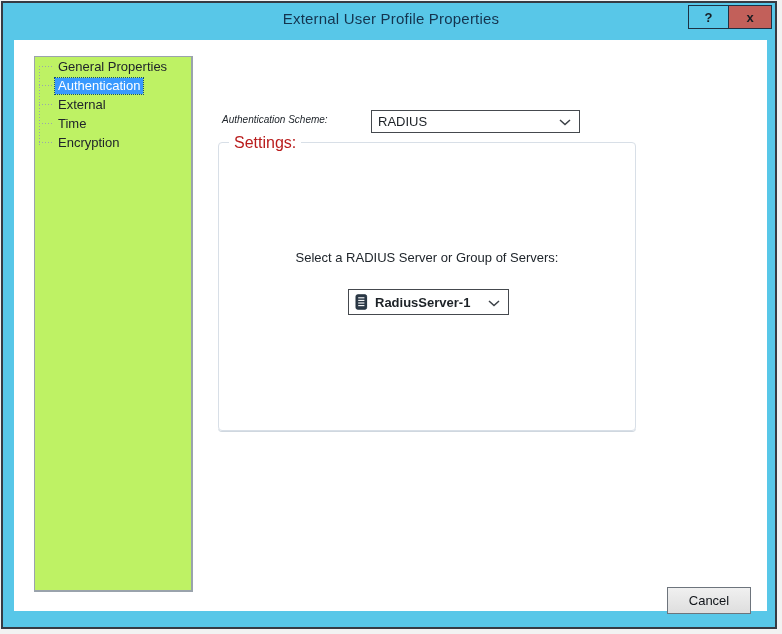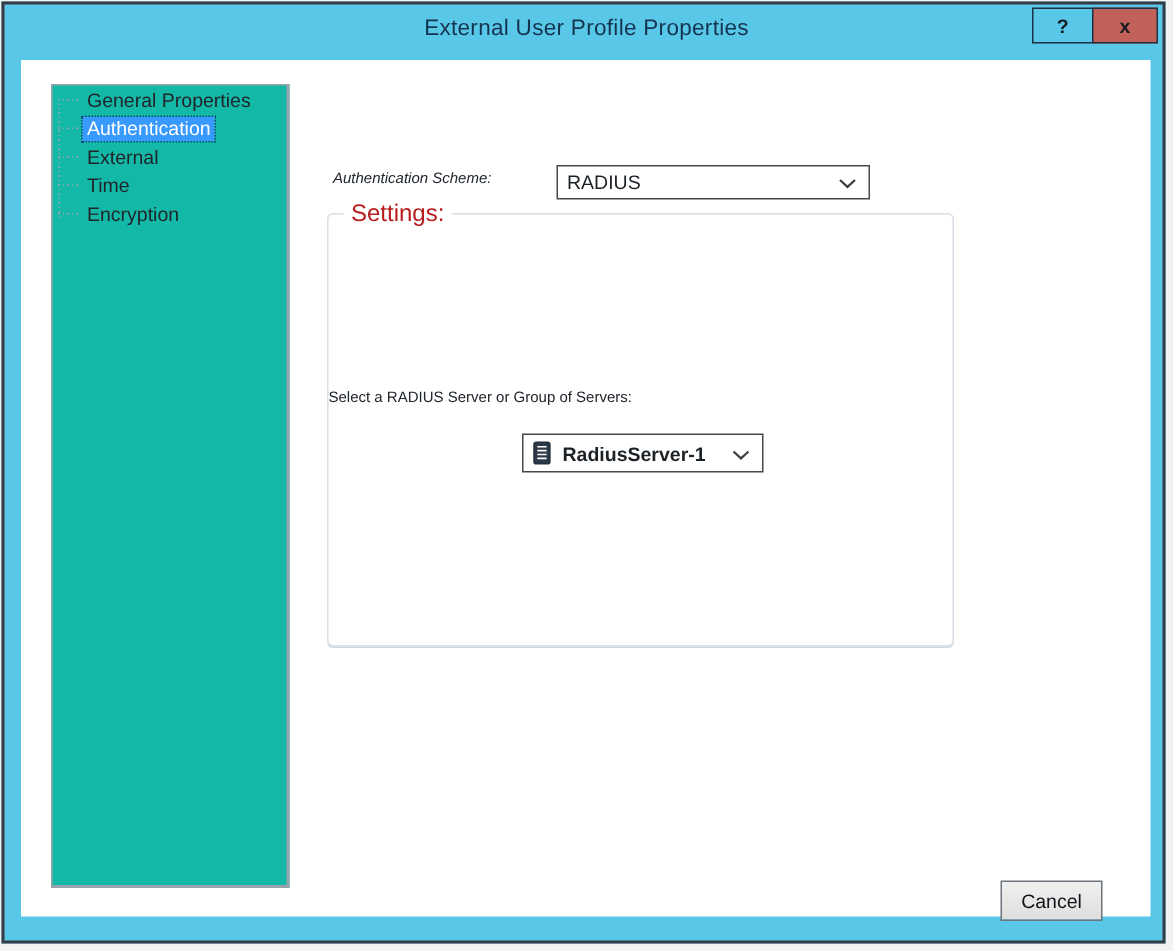--- a/index.html
+++ b/index.html
@@ -14,21 +14,21 @@
   .title{position:absolute;left:0;right:0;top:10px;text-align:center;
     font-size:15px;color:#14344f;letter-spacing:0.2px;}
   .cap-btn{position:absolute;top:5px;height:24px;box-sizing:border-box;
     border:1px solid #1d3144;display:flex;align-items:center;justify-content:center;
     font-weight:bold;font-size:13px;color:#161c22;cursor:default;}
   .cap-help{left:688px;width:41px;background:#58c7e8;}
   .cap-close{left:728px;width:44px;background:#c2605a;}
   
   .dialog{position:absolute;left:14px;top:40px;width:753px;height:571px;background:#ffffff;}
   
-  .tree{position:absolute;left:20px;top:16px;width:159px;height:536px;background:#14b8a6;
+  .tree{position:absolute;left:20px;top:16px;width:159px;height:536px;background:#bef264;
     border:solid #9aa3ac;border-width:1px 2px 2px 1px;box-sizing:border-box;}
   .vline{position:absolute;left:4px;top:12px;width:1px;height:77px;
     background-image:repeating-linear-gradient(to bottom,#9aa5ae 0px,#9aa5ae 1px,transparent 1px,transparent 3px);}
   .trow{position:relative;height:19px;display:flex;align-items:center;
     padding-left:20px;font-size:13px;color:#20252b;white-space:nowrap;}
   .trow:first-of-type{margin-top:3px;}
   .trow::before{content:"";position:absolute;left:4px;top:9px;width:14px;height:1px;
     background-image:repeating-linear-gradient(to right,#9aa5ae 0px,#9aa5ae 1px,transparent 1px,transparent 3px);}
   .tlabel{padding:0 3px;line-height:16px;}
   .trow.sel .tlabel{background:#3899fe;color:#ffffff;outline:1px dotted #0e4a7c;outline-offset:0;}
@@ -36,31 +36,31 @@
   .lbl{position:absolute;font-size:10px;color:#20262c;white-space:nowrap;font-style:italic;}
   .auth-lbl{left:208px;top:74px;}
   .combo{position:absolute;background:#fff;border:1px solid #45494e;box-sizing:border-box;
     display:flex;align-items:center;padding:0 8px 0 6px;font-size:13px;color:#1c2126;cursor:default;}
   .combo .chev{margin-left:auto;flex:0 0 auto;}
   .combo1{left:357px;top:70px;width:209px;height:23px;gap:24px;}
   .group{position:absolute;left:204px;top:102px;width:418px;height:289px;
     border:1px solid #d8dfe7;border-radius:4px;box-shadow:0 1px 0 #cfd7df;box-sizing:border-box;}
   .group-label{position:absolute;left:10px;top:-9px;background:#ffffff;
     padding:0 5px;font-size:16px;color:#b91c1c;}
-  .prompt{position:absolute;left:0;width:100%;top:117px;text-align:left;
-    font-size:10px;color:#20262c;}
+  .prompt{position:absolute;left:0;width:100%;top:107px;text-align:center;
+    font-size:13px;color:#20262c;}
   .combo2{left:129px;top:146px;width:161px;height:26px;}
   .combo2 .cval2{font-weight:600;margin-left:7px;}
   .sicon{display:inline-flex;flex:0 0 auto;}
   
   .btn{position:absolute;top:547px;height:27px;box-sizing:border-box;
     display:flex;align-items:center;justify-content:center;
     font-size:13px;color:#101419;background:linear-gradient(#f0f0f0,#dedede);cursor:default;}
   .btn-ok{left:558px;width:85px;border:1px solid #6fa1dc;}
-  .btn-cancel{left:653px;width:68px;border:1px solid #6d747c;}
+  .btn-cancel{left:653px;width:84px;border:1px solid #6d747c;}
 </style>
 </head>
 <body>
 
 <div class="stage">
   <div class="frame"></div>
 
   <div class="title">External User Profile Properties</div>
 
   <div class="cap-btn cap-help">

